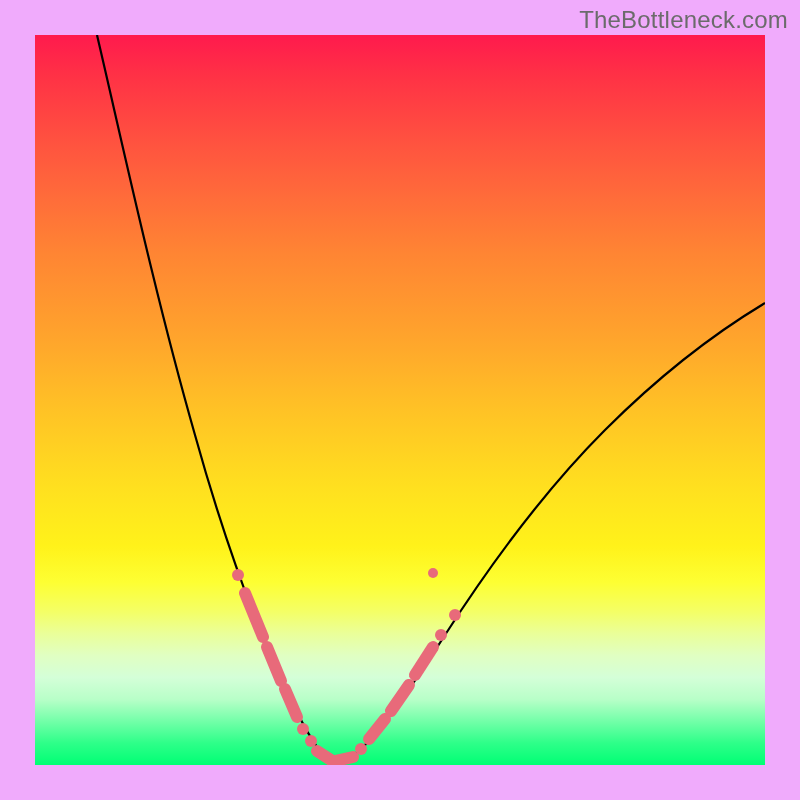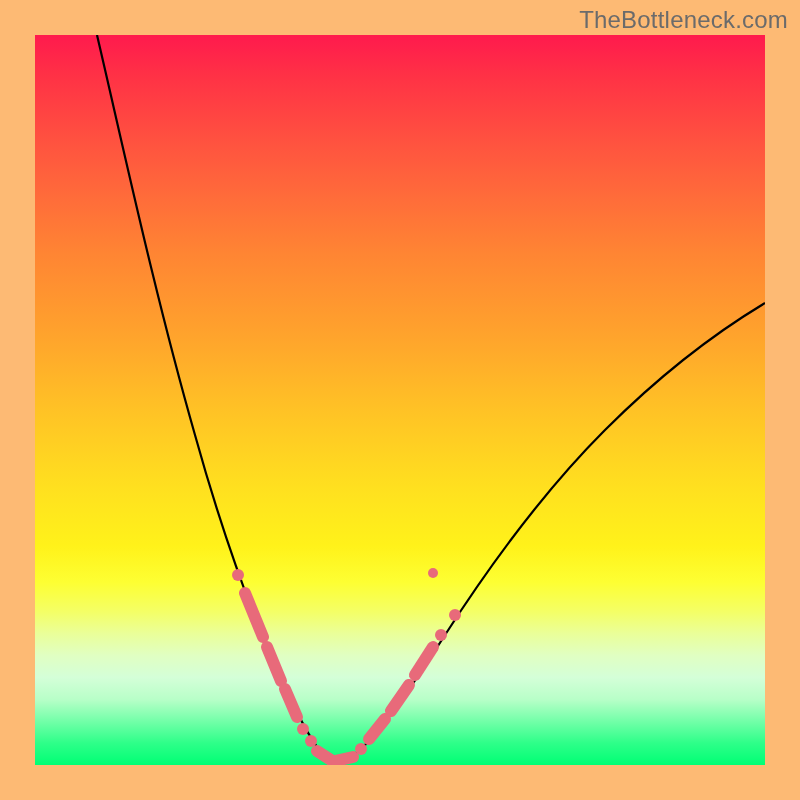--- a/index.html
+++ b/index.html
@@ -10,21 +10,21 @@
     background: #000;
     overflow: hidden;
     font-family: Arial, Helvetica, sans-serif;
   }
   .frame {
     position: absolute;
     left: 0;
     top: 0;
     width: 800px;
     height: 800px;
-    background: #fdba74;
+    background: #f0abfc;
   }
   .plot-area {
     position: absolute;
     left: 35px;
     top: 35px;
     width: 730px;
     height: 730px;
     background: linear-gradient(to bottom,
       #ff1a4d 0%,
       #ff3345 6%,

